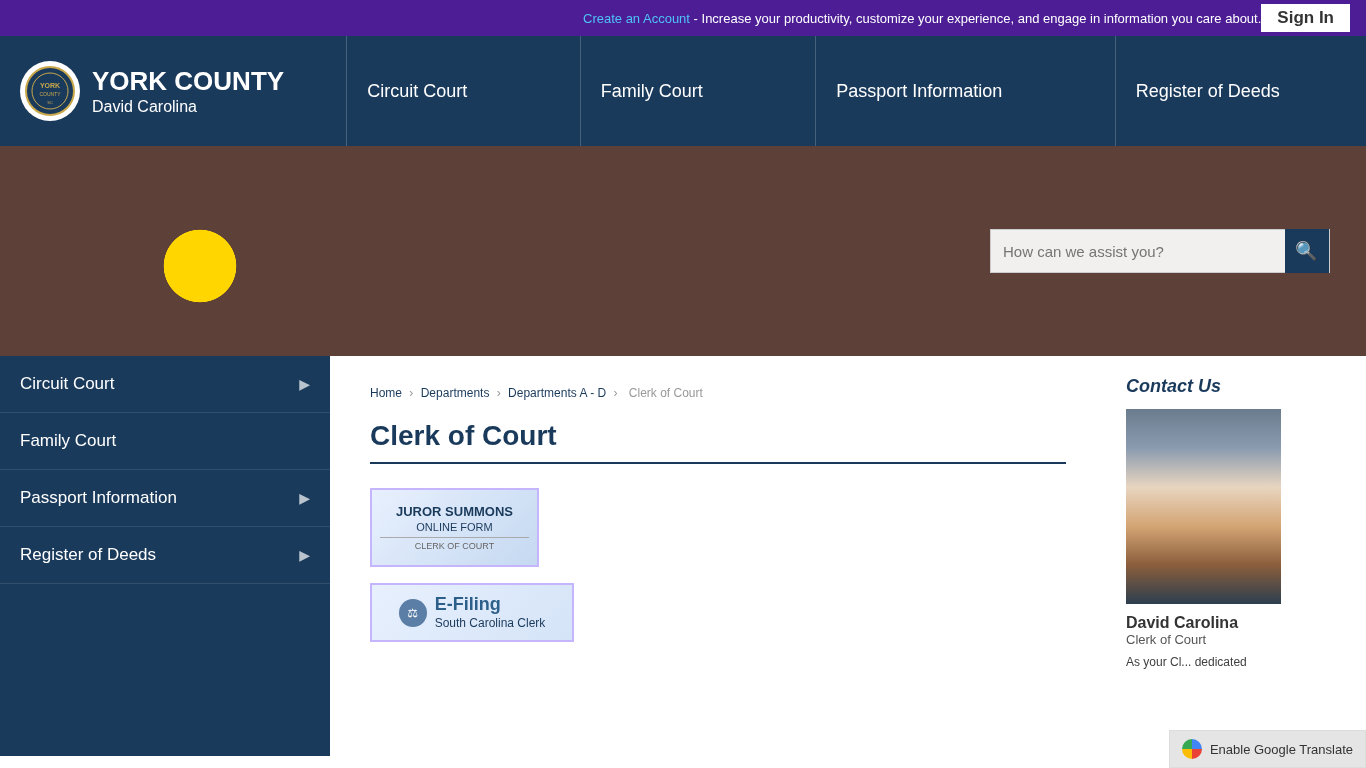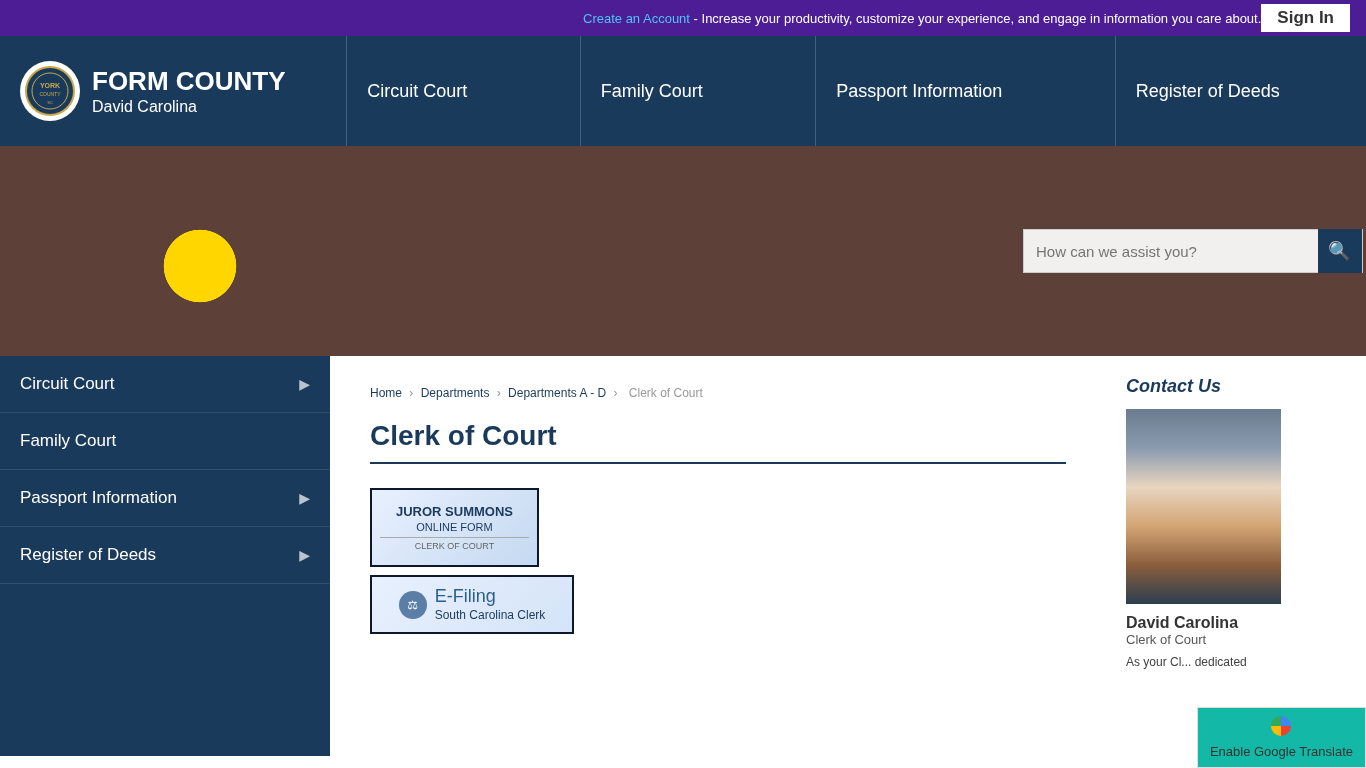--- a/index.html
+++ b/index.html
@@ -93,21 +93,21 @@
         radial-gradient(ellipse 50px 50px at 380px 90px, #ffd600 60%, transparent 61%),
         radial-gradient(ellipse 8px 8px at 380px 90px, #5d4037 100%),
         radial-gradient(ellipse 65px 65px at 560px 130px, #ffc107 60%, transparent 61%),
         radial-gradient(ellipse 8px 8px at 560px 130px, #4e342e 100%),
         radial-gradient(ellipse 50px 50px at 720px 100px, #ffd600 60%, transparent 61%),
         radial-gradient(ellipse 8px 8px at 720px 100px, #5d4037 100%),
         linear-gradient(180deg, #87b84a 0%, #5a8f3c 40%, #3d6b2a 100%);
     }
     .search-box {
       position: absolute;
-      right: 3px;
+      right: 36px;
       top: 50%;
       transform: translateY(-50%);
       background: rgba(255,255,255,0.92);
       display: flex;
       align-items: center;
       width: 340px;
       height: 44px;
       border: 1px solid #ccc;
     }
     .search-box input {
@@ -179,23 +179,23 @@
       font-size: 28px;
       font-weight: bold;
       color: #1a3a5c;
       margin-bottom: 24px;
       border-bottom: 2px solid #1a3a5c;
       padding-bottom: 10px;
     }
 
     
     .image-card {
-      border: 2px solid #0f172a;
+      border: 2px solid #c4b5fd;
       display: inline-block;
-      margin-bottom: 8px;
+      margin-bottom: 16px;
       cursor: pointer;
     }
     .image-card-juror {
       width: 165px;
       height: 75px;
       background: linear-gradient(135deg, #e8f0fe, #c5d9f1);
       display: flex;
       flex-direction: column;
       align-items: center;
       justify-content: center;
@@ -221,21 +221,21 @@
       height: 28px;
       background: #5a7ea6;
       border-radius: 50%;
       display: flex;
       align-items: center;
       justify-content: center;
       color: #fff;
       font-size: 12px;
     }
     .efiling-text { font-size: 12px; color: #1a3a5c; line-height: 1.3; }
-    .efiling-text .efiling-main { font-size: 18px; font-weight: normal; color: #2c5f8a; }
+    .efiling-text .efiling-main { font-size: 18px; font-weight: bold; color: #2c5f8a; }
 
     
     .right-panel {
       width: 260px;
       min-width: 260px;
       padding: 20px;
       background: #fff;
     }
     .contact-title {
       font-size: 18px;
@@ -263,30 +263,29 @@
     }
     .contact-name { font-size: 16px; font-weight: bold; color: #333; }
     .contact-role { font-size: 13px; color: #555; margin-bottom: 6px; }
     .contact-desc { font-size: 12px; color: #404040; line-height: 1.5; }
 
     
     .translate-bar {
       position: fixed;
       bottom: 0;
       right: 0;
-      background: #14b8a6;
+      background: #e5e5e5;
       border: 1px solid #ddd;
       padding: 8px 12px;
       display: flex;
       align-items: center;
       gap: 8px;
       font-size: 13px;
       cursor: pointer;
       z-index: 100;
-      flex-direction: column;
     }
     .google-g {
       width: 20px;
       height: 20px;
       border-radius: 50%;
       background: conic-gradient(#4285f4 0deg 90deg, #ea4335 90deg 180deg, #fbbc05 180deg 270deg, #34a853 270deg 360deg);
       display: flex;
       align-items: center;
       justify-content: center;
     }
@@ -306,21 +305,21 @@
     <div class="logo-circle">
       <svg viewBox="0 0 50 50">
         <circle cx="25" cy="25" r="24" fill="#1a3a5c" stroke="#c8a84b" stroke-width="2"></circle>
         <circle cx="25" cy="25" r="18" fill="none" stroke="#c8a84b" stroke-width="1"></circle>
         <text x="25" y="22" text-anchor="middle" fill="#c8a84b" font-size="7" font-weight="bold">YORK</text>
         <text x="25" y="30" text-anchor="middle" fill="#c8a84b" font-size="5">COUNTY</text>
         <text x="25" y="38" text-anchor="middle" fill="#c8a84b" font-size="4">SC</text>
       </svg>
     </div>
     <div class="logo-text">
-      <div class="county">FORM COUNTY</div>
+      <div class="county">YORK COUNTY</div>
       <div class="state">David Carolina</div>
     </div>
   </div>
   <nav class="main-nav">
     <a href="#">Circuit Court</a>
     <a href="#">Family Court</a>
     <a href="#">Passport Information</a>
     <a href="#">Register of Deeds</a>
   </nav>
 </div>

